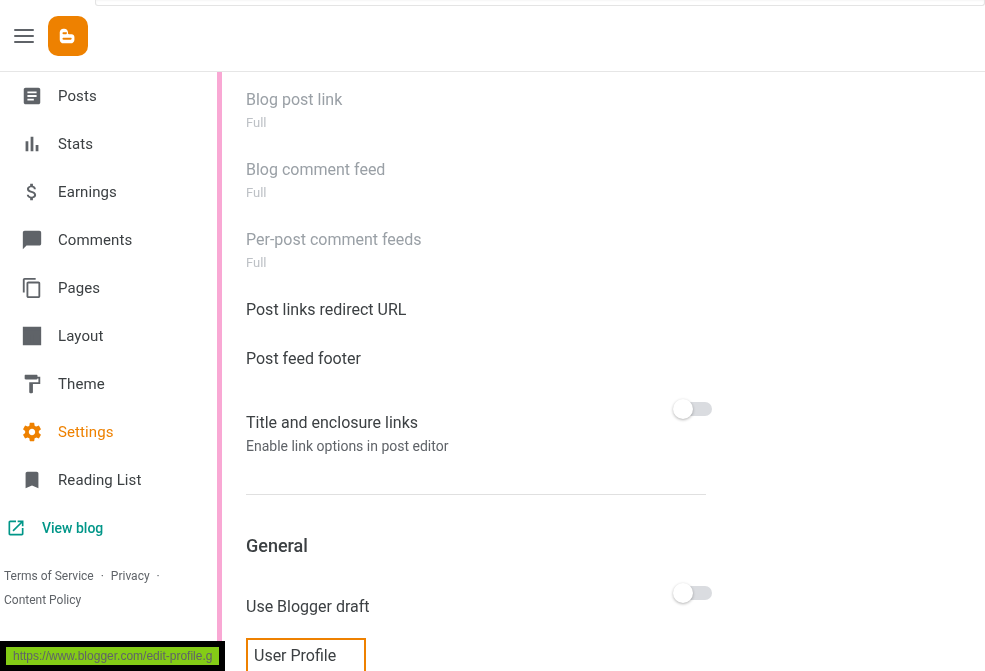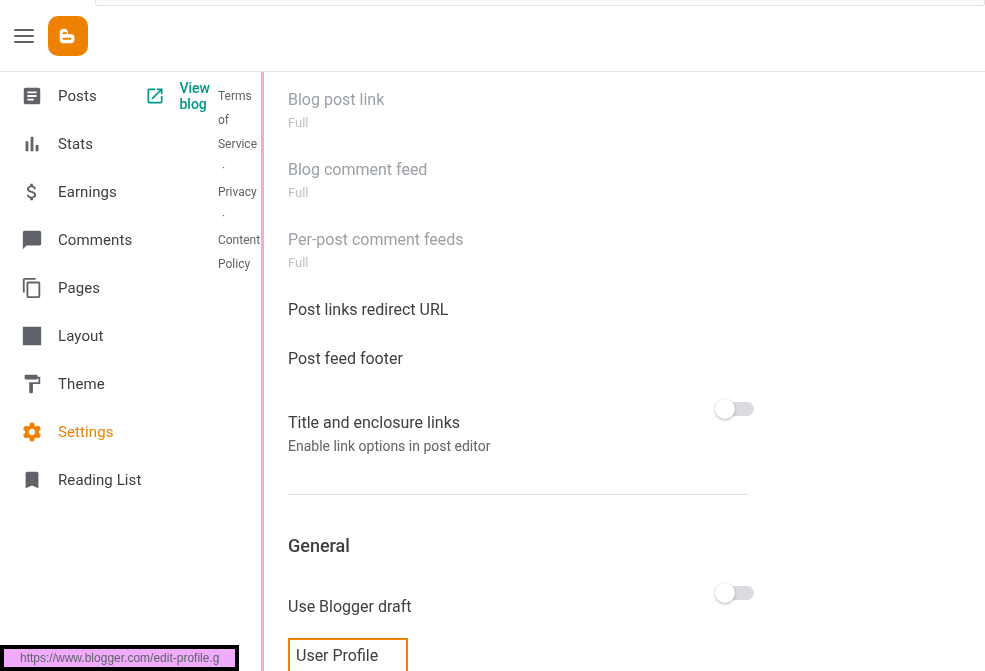--- a/index.html
+++ b/index.html
@@ -41,25 +41,25 @@
       display: flex;
       align-items: center;
       justify-content: center;
     }
     .logo svg { display: block; }
     .container {
       display: flex;
       height: calc(100% - 72px);
     }
     .sidebar {
-      width: 264px;
-      border-right: 3px solid #f9a8d4;
+      width: 222px;
+      border-right: 5px solid #f9a8d4;
       padding-top: 0;
       display: flex;
-      flex-direction: row;
+      flex-direction: column;
     }
     .nav-list { flex: 0 0 auto; }
     .nav-item {
       display: flex;
       align-items: center;
       height: 48px;
       padding-left: 20px;
       cursor: pointer;
       color: #3c4043;
     }
@@ -205,23 +205,23 @@
       font-family: Arial, sans-serif;
       margin-left: 16px;
     }
     .content-inner { width: 470px; }
     .status-bar {
       position: absolute;
       left: 0;
       bottom: 0;
       font-size: 12px;
       color: #5f6368;
-      background: #f0abfc;
-      border: 4px solid #000000;
-      padding: 2px 16px;
+      background: #84cc16;
+      border: 6px solid #000000;
+      padding: 2px 7px;
       font-family: Arial, sans-serif;
     }
     .top-edge {
       position: absolute;
       top: 0;
       left: 95px;
       right: 0;
       height: 6px;
       border: 1px solid #e4e4e4;
       border-top: none;

